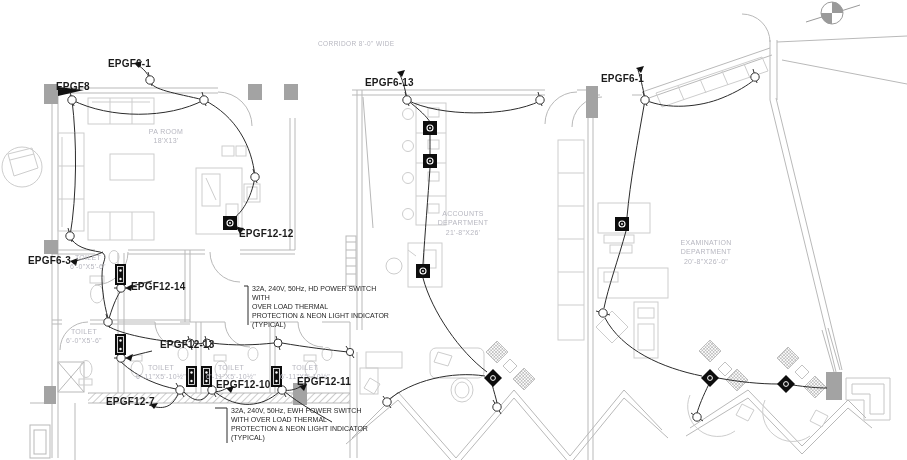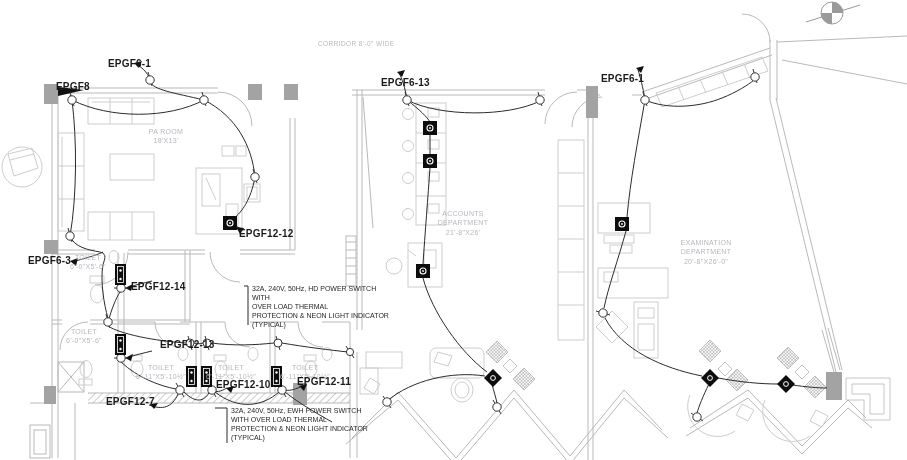--- a/index.html
+++ b/index.html
@@ -446,21 +446,21 @@
 6'-0"X5'-6"</div>
   <div class="room" style="left:121px;top:363px;width:80px;">TOILET
 6'-11"X5'-10½"</div>
   <div class="room" style="left:191px;top:363px;width:80px;">TOILET
 6'-11"X5'-10½"</div>
   <div class="room" style="left:265px;top:363px;width:80px;">TOILET
 6'-11"X5'-10½"</div>
 
   <div class="tag" style="left:56px;top:81px;">EPGF8</div>
   <div class="tag" style="left:108px;top:58px;">EPGF6-1</div>
-  <div class="tag" style="left:365px;top:77px;margin-left:16px;">EPGF6-13</div>
+  <div class="tag" style="left:365px;top:77px;">EPGF6-13</div>
   <div class="tag" style="left:601px;top:73px;">EPGF6-1</div>
   <div class="tag" style="left:239px;top:228px;">EPGF12-12</div>
   <div class="tag" style="left:28px;top:255px;">EPGF6-3</div>
   <div class="tag" style="left:131px;top:269px;margin-top:12px;">EPGF12-14</div>
   <div class="tag" style="left:131px;top:339px;margin-left:29px;">EPGF12-13</div>
   <div class="tag" style="left:106px;top:396px;">EPGF12-7</div>
   <div class="tag" style="left:216px;top:379px;">EPGF12-10</div>
   <div class="tag" style="left:297px;top:376px;">EPGF12-11</div>
 
   <div class="note" style="left:252px;top:284px;">32A, 240V, 50Hz, HD POWER SWITCH WITH

